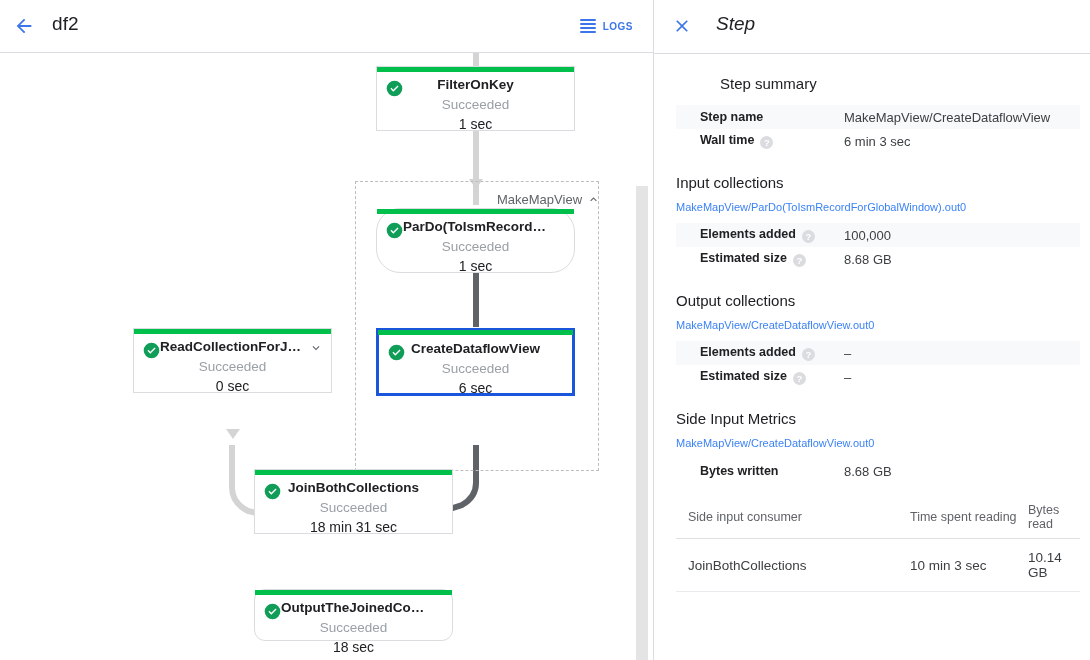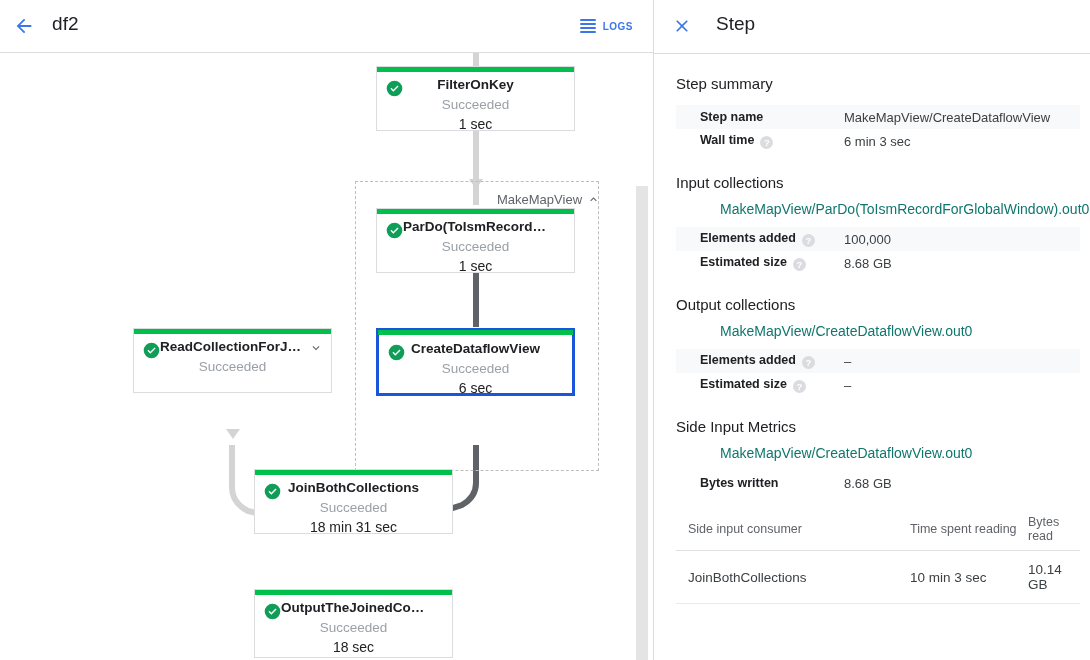--- a/index.html
+++ b/index.html
@@ -47,27 +47,27 @@
 
   
   .graph-scroll-track{position:absolute;right:2px;top:0;width:14px;height:607px;background:#fff;}
   .graph-scroll-thumb{position:absolute;right:3px;top:133px;width:12px;height:474px;background:#e4e4e4;border-radius:0;cursor:pointer;}
 
   
   .v-divider{position:absolute;left:653px;top:0;width:1px;height:660px;background:#dadce0;}
 
   
   .right-pane{position:absolute;left:654px;top:0;width:436px;height:660px;background:#fff;overflow:hidden;}
-  .panel-header{position:absolute;left:0;top:0;width:436px;height:53px;border-bottom:1px solid #dadce0;}
+  .panel-header{position:absolute;left:0;top:0;width:436px;height:53px;border-bottom:1px solid #dadce0;font-style:italic;}
   .close-btn{position:absolute;left:13px;top:11px;width:30px;height:30px;display:flex;align-items:center;justify-content:center;cursor:pointer;}
   .panel-title{position:absolute;left:62px;top:13px;font-size:19px;color:#202124;}
 
   .panel-body{position:absolute;left:0;top:54px;width:436px;height:606px;overflow:hidden;}
   .sec-h{font-size:15px;color:#202124;margin:0;padding:0;}
-  .sub-path{font-size:14px;color:#0f766e;margin-left:44px;}
+  .sub-path{font-size:11px;color:#3b82f6;}
 
   .kv-table{width:100%;border-collapse:collapse;}
   .kv-row{height:24px;}
   .kv-row.alt{background:#f8f9fa;}
   .kv-key{font-size:12.5px;font-weight:700;color:#202124;padding:4px 0 4px 24px;white-space:nowrap;width:168px;box-sizing:border-box;}
   .kv-val{font-size:13px;color:#3c4043;padding:4px 0;}
   .q-icon{display:inline-block;vertical-align:-2px;margin-left:6px;width:13px;height:13px;border-radius:50%;background:#dadce0;color:#fff;font-size:9.5px;line-height:13px;text-align:center;font-weight:700;font-family:"Liberation Sans",sans-serif;cursor:pointer;}
 
   .sit{width:100%;border-collapse:collapse;margin-top:16px;}
   .sit th{font-size:12.5px;font-weight:400;color:#5f6368;text-align:left;padding:4px 0 7px 0;border-bottom:1px solid #e0e0e0;}
@@ -137,21 +137,21 @@
         <div class="node-bar"></div>
         <svg class="node-check" viewBox="0 0 24 24">
           <circle cx="12" cy="12" r="11" fill="#0f9d58"></circle>
           <path d="M10.3 16.5l-4-4 1.4-1.4 2.6 2.6 6-6 1.4 1.4z" fill="#fff"></path>
         </svg>
         <div class="node-title">FilterOnKey</div>
         <div class="node-status">Succeeded</div>
         <div class="node-time">1 sec</div>
       </div>
 
-      <div class="node" style="left:376px;top:155px;width:199px;height:65px;">
+      <div class="node" style="left:376px;top:155px;width:199px;height:65px;border-radius:24px;">
         <div class="node-bar"></div>
         <svg class="node-check" viewBox="0 0 24 24">
           <circle cx="12" cy="12" r="11" fill="#0f9d58"></circle>
           <path d="M10.3 16.5l-4-4 1.4-1.4 2.6 2.6 6-6 1.4 1.4z" fill="#fff"></path>
         </svg>
         <div class="node-title">ParDo(ToIsmRecordFor…</div>
         <div class="node-status">Succeeded</div>
         <div class="node-time">1 sec</div>
       </div>
 
@@ -167,37 +167,38 @@
       </div>
 
       <div class="node" style="left:133px;top:275px;width:199px;height:65px;">
         <div class="node-bar"></div>
         <svg class="node-check" viewBox="0 0 24 24">
           <circle cx="12" cy="12" r="11" fill="#0f9d58"></circle>
           <path d="M10.3 16.5l-4-4 1.4-1.4 2.6 2.6 6-6 1.4 1.4z" fill="#fff"></path>
         </svg>
         <div class="node-title">ReadCollectionForJoin</div>
         <div class="node-status">Succeeded</div>
+        <div class="node-time">0 sec</div>
         <svg class="node-caret" width="14" height="14" viewBox="0 0 24 24">
           <path d="M7.4 8.6L12 13.2l4.6-4.6L18 10l-6 6-6-6z" fill="#5f6368"></path>
         </svg>
       </div>
 
       <div class="node" style="left:254px;top:416px;width:199px;height:65px;">
         <div class="node-bar"></div>
         <svg class="node-check" viewBox="0 0 24 24">
           <circle cx="12" cy="12" r="11" fill="#0f9d58"></circle>
           <path d="M10.3 16.5l-4-4 1.4-1.4 2.6 2.6 6-6 1.4 1.4z" fill="#fff"></path>
         </svg>
         <div class="node-title">JoinBothCollections</div>
         <div class="node-status">Succeeded</div>
         <div class="node-time">18 min 31 sec</div>
       </div>
 
-      <div class="node" style="left:254px;top:536px;width:199px;height:69px;">
+      <div class="node" style="left:254px;top:536px;width:199px;height:52px;border-radius:11px;">
         <div class="node-bar"></div>
         <svg class="node-check" viewBox="0 0 24 24">
           <circle cx="12" cy="12" r="11" fill="#0f9d58"></circle>
           <path d="M10.3 16.5l-4-4 1.4-1.4 2.6 2.6 6-6 1.4 1.4z" fill="#fff"></path>
         </svg>
         <div class="node-title">OutputTheJoinedCollec…</div>
         <div class="node-status">Succeeded</div>
         <div class="node-time">18 sec</div>
       </div>
 
@@ -216,21 +217,21 @@
         <svg width="20" height="20" viewBox="0 0 24 24">
           <path d="M19 6.4L17.6 5 12 10.6 6.4 5 5 6.4 10.6 12 5 17.6 6.4 19 12 13.4 17.6 19 19 17.6 13.4 12z" fill="#3c76e8"></path>
         </svg>
       </div>
       <div class="panel-title">Step</div>
     </div>
 
     <div class="panel-body">
 
       <div class="sec-block">
-        <div class="sec-h" style="padding:21px 0 13px 0;">Step summary</div>
+        <div class="sec-h" style="padding:21px 0 13px 0;margin-left:44px;">Step summary</div>
         <table class="kv-table">
           <tbody>
               <tr class="kv-row alt">
             <td class="kv-key">Step name</td>
             <td class="kv-val">MakeMapView/CreateDataflowView</td>
           </tr>
           <tr class="kv-row">
             <td class="kv-key"><span>Wall time</span><span class="q-icon">?</span></td>
             <td class="kv-val">6 min 3 sec</td>
           </tr>

